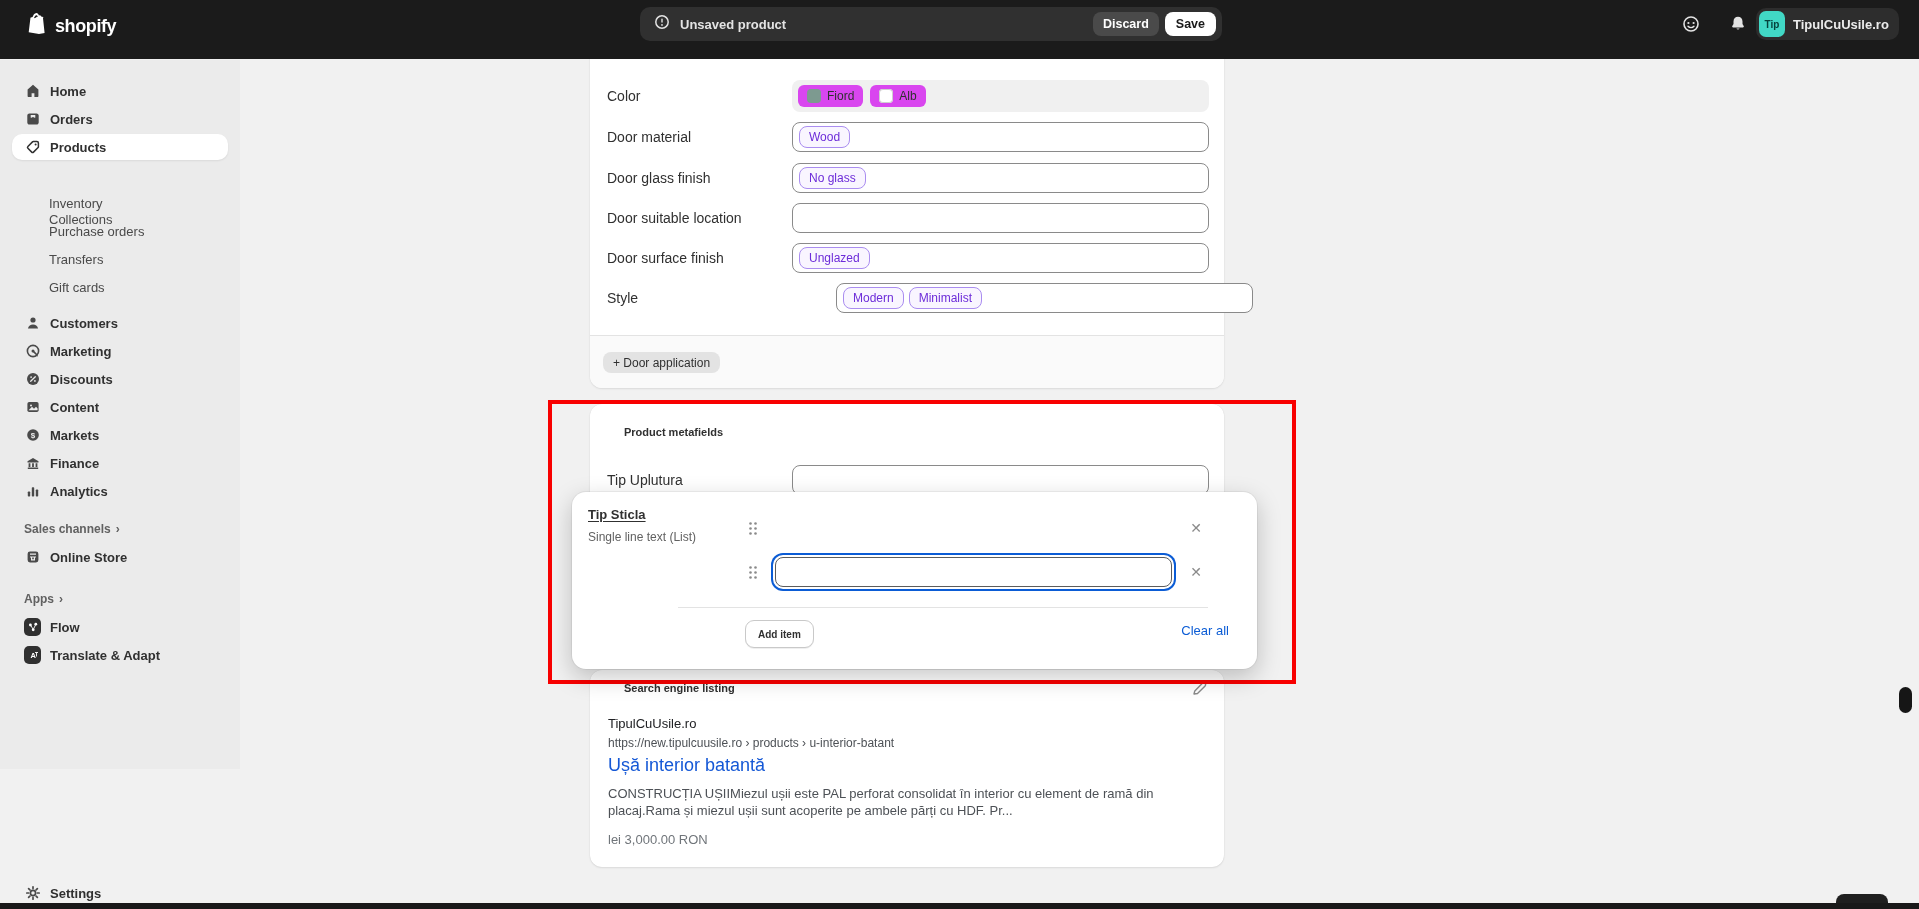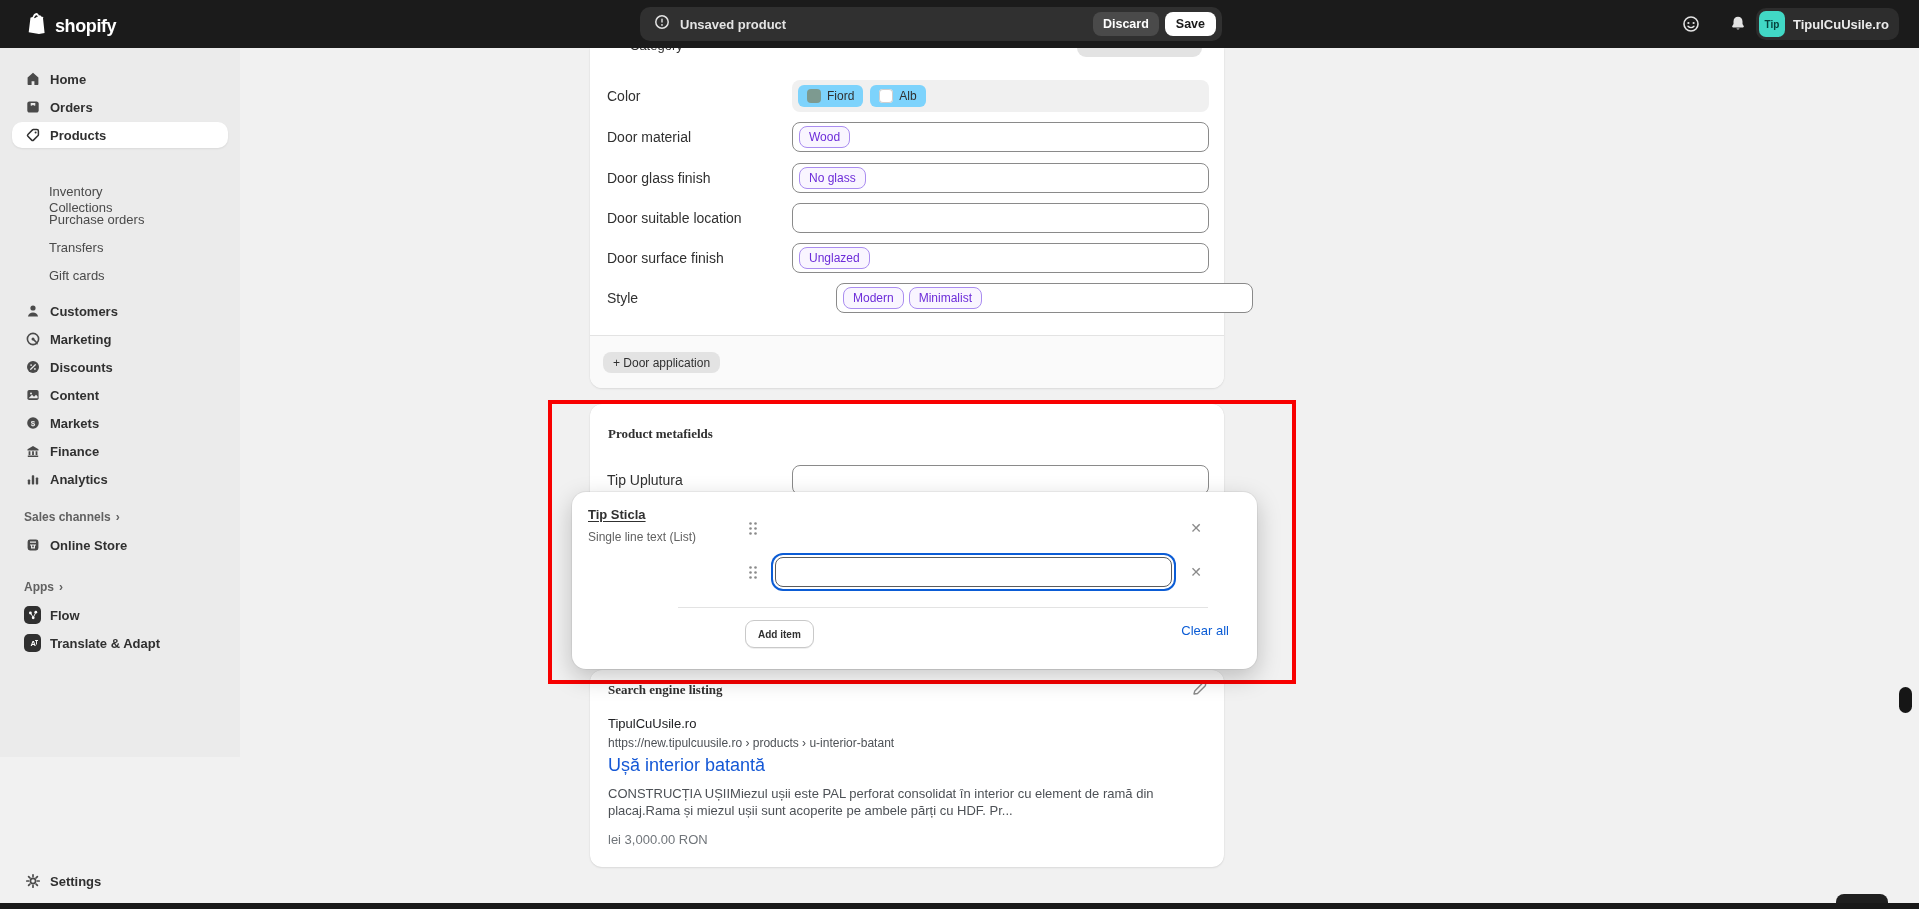--- a/index.html
+++ b/index.html
@@ -1,56 +1,56 @@
 <!DOCTYPE html>
 <html><head>
 <meta charset="utf-8">
 <style>
   * { margin:0; padding:0; box-sizing:border-box; }
   html,body { width:1919px; height:909px; overflow:hidden; }
   body { position:relative; font-family:"Liberation Sans",sans-serif; background:#f1f1f1; color:#303030; }
 
   
-  .topbar { position:absolute; left:0; top:0; width:1919px; height:48px; background:#1b1b1b; z-index:100; }
+  .topbar { position:absolute; left:0; top:0; width:1919px; height:59px; background:#1b1b1b; z-index:100; }
   .logo { position:absolute; left:26px; top:12px; display:flex; align-items:center; gap:7px; }
   .logo-text { color:#fff; font-size:18px; font-weight:700; letter-spacing:-0.4px; }
   .banner { position:absolute; left:640px; top:7px; width:582px; height:34px; background:#303030; border-radius:10px; display:flex; align-items:center; padding:0 6px 0 14px; }
   .banner-text { color:#e3e3e3; font-size:13px; font-weight:600; margin-left:10px; }
   .btn-discard { margin-left:auto; height:24px; padding:0 10px; background:#4a4a4a; border:none; border-radius:8px; color:#fff; font-size:12.5px; font-weight:600; font-family:inherit; display:flex; align-items:center; }
   .btn-save { margin-left:6px; height:24px; padding:0 11px; background:#fff; border:none; border-radius:8px; color:#1a1a1a; font-size:12.5px; font-weight:600; font-family:inherit; display:flex; align-items:center; }
   .tb-icon { position:absolute; top:15px; width:18px; height:18px; }
   .store-pill { position:absolute; left:1756px; top:8px; height:32px; background:#2d2d2d; border-radius:10px; display:flex; align-items:center; padding:0 10px 0 3px; gap:8px; }
   .avatar { width:26px; height:26px; border-radius:7px; display:flex; align-items:center; justify-content:center; font-size:10px; font-weight:700; }
   .store-name { color:#ececec; font-size:13px; font-weight:700; }
 
   
-  .sidebar { position:absolute; left:0; top:48px; width:240px; height:709px; background:#ebebeb; z-index:90;padding-left:28px; }
+  .sidebar { position:absolute; left:0; top:60px; width:240px; height:709px; background:#ebebeb; z-index:90;padding-left:28px; }
   .nav-item { position:absolute; left:12px; width:216px; height:26px; display:flex; align-items:center; gap:9px; padding:0 4px 0 12px; border-radius:10px; font-size:13px; color:#303030; font-weight:600; cursor:default; }
   .nav-item.sub { padding-left:37px; font-weight:400; color:#4a4a4a; }
   .nav-item.active { background:#fff; box-shadow:0 1px 2px rgba(0,0,0,.08); font-weight:700; }
   .nav-item .nicon { width:17px; height:17px; flex:0 0 17px; display:flex; align-items:center; justify-content:center; }
   .nav-head { position:absolute; left:24px; font-size:12px; color:#616161; font-weight:600; display:flex; gap:5px; align-items:center; }
   .appsq { width:18px; height:18px; border-radius:5px; background:#303030; display:flex; align-items:center; justify-content:center; }
 
   
   .card { position:absolute; background:#fff; border-radius:12px; box-shadow:0 1px 2px rgba(0,0,0,.09), 0 0 1px rgba(0,0,0,.12); z-index:10; }
   .flabel { position:absolute; left:17px; font-size:14px; color:#303030; height:30px; line-height:30px; }
   .finput { position:absolute; left:202px; width:417px; height:30px; border:1px solid #8a8a8a; border-radius:8px; background:#fff; display:flex; align-items:center; padding:0 4px; }
   .pchip { height:22px; display:flex; align-items:center; padding:0 9px; border:1px solid #aa8df0; background:#f9f5ff; border-radius:8px; color:#6d2cd9; font-size:12px; margin-left:2px; white-space:nowrap; }
   .colorfield { position:absolute; left:202px; width:417px; height:32px; background:#f0f0f0; border-radius:8px; display:flex; align-items:center; padding:0 6px; gap:7px; }
-  .cchip { height:22px; display:flex; align-items:center; gap:6px; padding:0 9px; background:#7dd3fc; border-radius:6px; font-size:12px; color:#303030; }
+  .cchip { height:22px; display:flex; align-items:center; gap:6px; padding:0 9px; background:#d946ef; border-radius:6px; font-size:12px; color:#303030; }
   .swatch { width:14px; height:14px; border-radius:4px; }
   .clipped { position:absolute; left:40px; top:0; width:140px; height:7px; overflow:hidden; }
   .clipped span { display:block; font-size:13px; color:#303030; margin-top:-10px; }
   .topslice { position:absolute; left:487px; top:0; width:125px; height:9px; background:#e3e3e3; border-radius:0 0 9px 9px; }
   .carddiv { position:absolute; left:0; top:287px; width:634px; height:1px; background:#e3e3e3; }
   .cardfoot { position:absolute; left:0; top:288px; width:634px; height:52px; background:#fafafa; border-radius:0 0 12px 12px; }
   .pill { position:absolute; left:13px; top:16px; height:21px; background:#e3e3e3; border:none; border-radius:8px; font-size:12px; color:#303030; font-weight:500; display:flex; align-items:center; padding:0 10px; font-family:inherit; }
 
-  .sec-title { position:absolute; left:18px; font-size:13px; font-weight:700; color:#303030;font-family:Liberation Serif, serif; }
+  .sec-title { position:absolute; left:34px; font-size:11px; font-weight:700; color:#303030; }
 
   
   .redbox { position:absolute; left:548px; top:400px; width:748px; height:284px; border:4px solid #f80000; z-index:50; }
 
   
   .popup { position:absolute; left:572px; top:492px; width:685px; height:177px; background:#fff; border-radius:14px; box-shadow:0 8px 24px rgba(0,0,0,.22), 0 0 0 1px rgba(0,0,0,.05); z-index:60; }
   .fname { position:absolute; left:16px; top:15px; font-size:13px; font-weight:600; color:#303030; text-decoration:underline; text-underline-offset:2px; }
   .ftype { position:absolute; left:16px; top:38px; font-size:12px; color:#616161; }
   .handle { position:absolute; left:176px; width:10px; height:15px; }
   .pinput { position:absolute; left:203px; width:397px; height:30px; border:1px solid #8a8a8a; border-radius:8px; background:#fff; font-size:13px; color:#303030; padding:0 13px; font-family:inherit; outline:none; }

